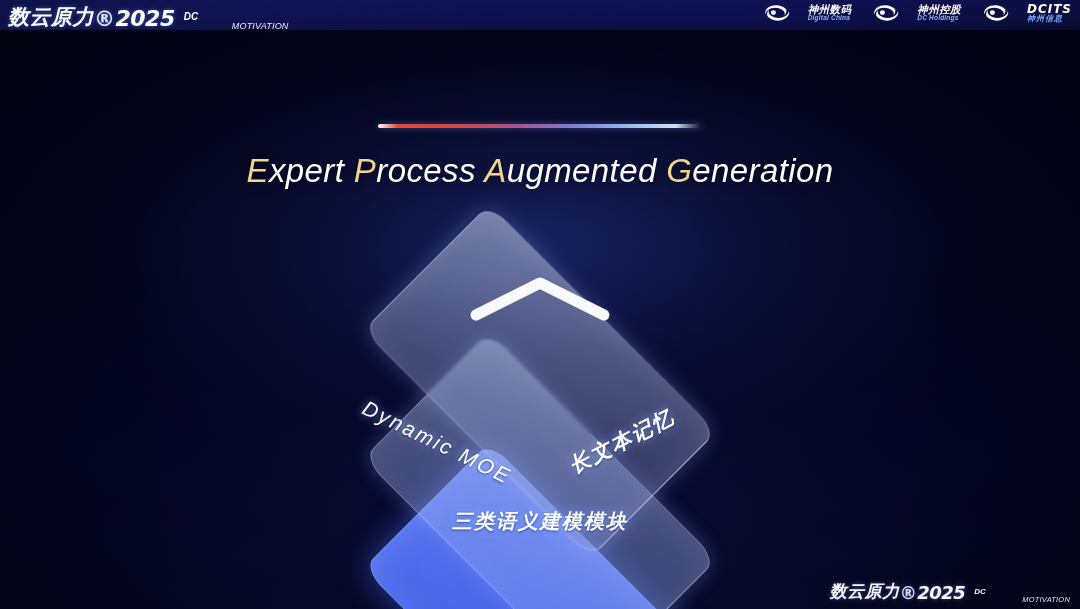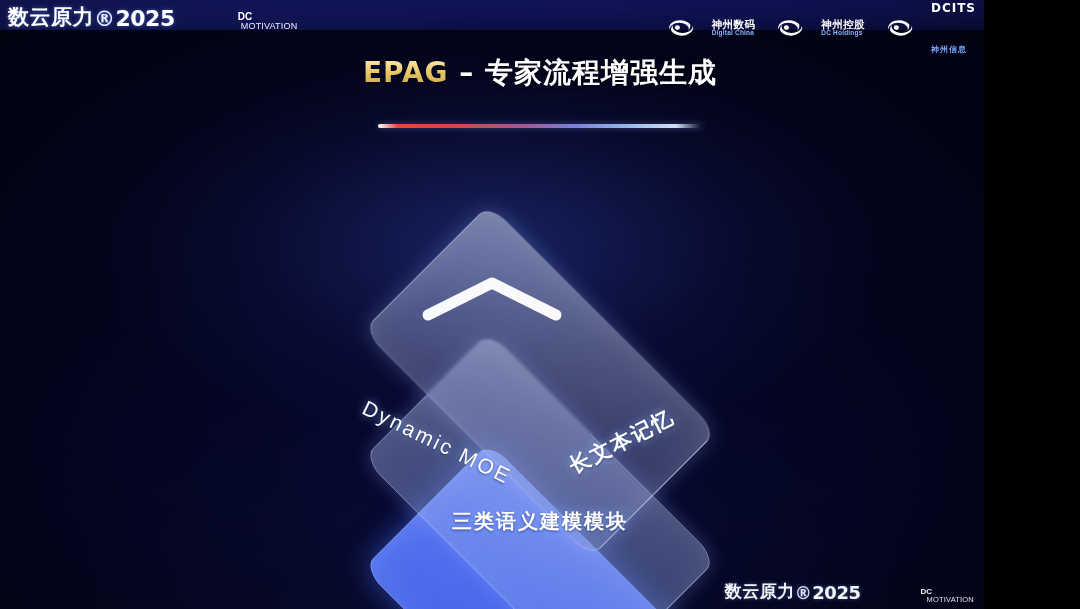--- a/index.html
+++ b/index.html
@@ -1,23 +1,24 @@
 <!DOCTYPE html>
 <html><head>
 <meta charset="utf-8">
 <style>
   html,body{margin:0;padding:0;background:#000;}
   body{width:1080px;height:609px;overflow:hidden;font-family:"Liberation Sans","DejaVu Sans",sans-serif;}
 
   #stage{
-    position:relative;width:984px;height:609px;overflow:hidden;
+    position:relative;width:1080px;height:609px;overflow:hidden;
     background:
       radial-gradient(ellipse 58% 46% at 50% 40%, rgba(40,58,150,0.55) 0%, rgba(20,28,95,0.25) 45%, rgba(0,0,0,0) 72%),
       radial-gradient(ellipse 80% 60% at 50% 100%, rgba(12,16,70,0.9) 0%, rgba(5,6,40,0.95) 60%, rgba(3,4,28,1) 100%),
       linear-gradient(180deg,#0b1060 0%,#0a0c52 18%,#080a45 42%,#070838 70%,#05062c 100%);
+    font-style: italic;
   }
   
   #vignette{
     position:absolute;inset:0;pointer-events:none;
     background:radial-gradient(ellipse 72% 68% at 50% 48%, rgba(0,0,0,0) 40%, rgba(0,0,0,0.45) 100%);
   }
 
   
   #header-band{
     position:absolute;left:0;top:0;width:1080px;height:30px;
@@ -33,21 +34,21 @@
   .logo-cn{
     font-family:"DejaVu Sans","Liberation Sans",sans-serif;
     font-weight:bold;color:#fff;letter-spacing:.5px;
     text-shadow:0 0 4px rgba(120,160,255,.5);
   }
   .logo-reg{font-size:.45em;vertical-align:super;color:#dfe6ff;}
   .logo-year{
     font-family:"DejaVu Sans","Liberation Sans",sans-serif;font-weight:bold;color:#fff;
     letter-spacing:-0.5px;text-shadow:0 0 4px rgba(120,160,255,.5);
   }
-  .logo-dc{display:inline-block;line-height:1;margin-left:18px;text-align:center;}
+  .logo-dc{display:inline-block;line-height:1;margin-left:9px;text-align:left;}
   .logo-dc .dc{font-weight:bold;color:#fff;display:block;}
   .logo-dc .mot{font-weight:normal;color:#e8ecff;display:block;letter-spacing:.2px;padding-left:48px;}
 
   #brand-main{position:absolute;left:8px;top:3px;z-index:6;}
   #brand-main .logo-cn{font-size:21px;}
   #brand-main .logo-year{font-size:22px;}
   #brand-main .logo-dc .dc{font-size:10px;}
   #brand-main .logo-dc .mot{font-size:9px;}
 
   #brand-watermark{position:absolute;right:10px;bottom:6px;z-index:6;opacity:.96;}
@@ -75,21 +76,21 @@
   .partner-txt{line-height:1.05;}
   .partner-cn{
     display:block;font-family:"DejaVu Sans","Liberation Sans",sans-serif;
     font-size:10.5px;font-weight:bold;color:#ffffff;letter-spacing:.4px;white-space:nowrap;
   }
   .partner-en{
     display:block;font-family:"Liberation Sans",sans-serif;
     font-size:6.5px;font-weight:bold;color:#8fb4ff;letter-spacing:.2px;white-space:nowrap;
   }
   .partner-cn.big{font-size:12px;letter-spacing:1px;}
-  .partner-en.cn-sub{color:#7fa8ff;font-size:8px;font-family:"DejaVu Sans",sans-serif;letter-spacing:1px;margin-top:31px;}
+  .partner-en.cn-sub{color:#7fa8ff;font-size:8px;font-family:"DejaVu Sans",sans-serif;letter-spacing:1px;}
 
   
   #title-cn{
     position:absolute;left:0;top:54px;width:1080px;text-align:center;z-index:5;
     font-family:"DejaVu Sans","Liberation Sans",sans-serif;
     font-size:28px;font-weight:bold;letter-spacing:1px;white-space:nowrap;
   }
   #title-cn .epag{
     color:#f0d88a;
     background:linear-gradient(180deg,#fff3c4 0%,#e9c766 48%,#c9a23e 100%);
@@ -245,26 +246,29 @@
         </g>
       </svg>
       <span class="partner-txt">
         <span class="partner-cn big">DCITS</span>
         <span class="partner-en cn-sub">神州信息</span>
       </span>
     </div>
 
   </div>
 
-  <div id="title-cn">
-    <span class="epag">EPAG</span><span class="rest"> – 专家流程增强生成</span>
-  </div>
 
   <div id="divider"></div>
 
+  <div id="title-en">
+    <span><span class="cap">E</span><span>xpert</span></span>
+    <span><span class="cap">P</span><span>rocess</span></span>
+    <span><span class="cap">A</span><span>ugmented</span></span>
+    <span><span class="cap">G</span><span>eneration</span></span>
+  </div>
 
   <div id="stack">
     <div class="layer" id="layer-bot"></div>
     <div class="layer" id="layer-mid"></div>
     <div class="layer" id="layer-top"></div>
   </div>
 
   <svg id="chevron" width="148" height="50" viewBox="0 0 148 50">
     <path d="M10 42 L74 10 L138 42" fill="none" stroke="#ffffff" stroke-width="11" stroke-linecap="round" stroke-linejoin="round" opacity="0.97"></path>
   </svg>

